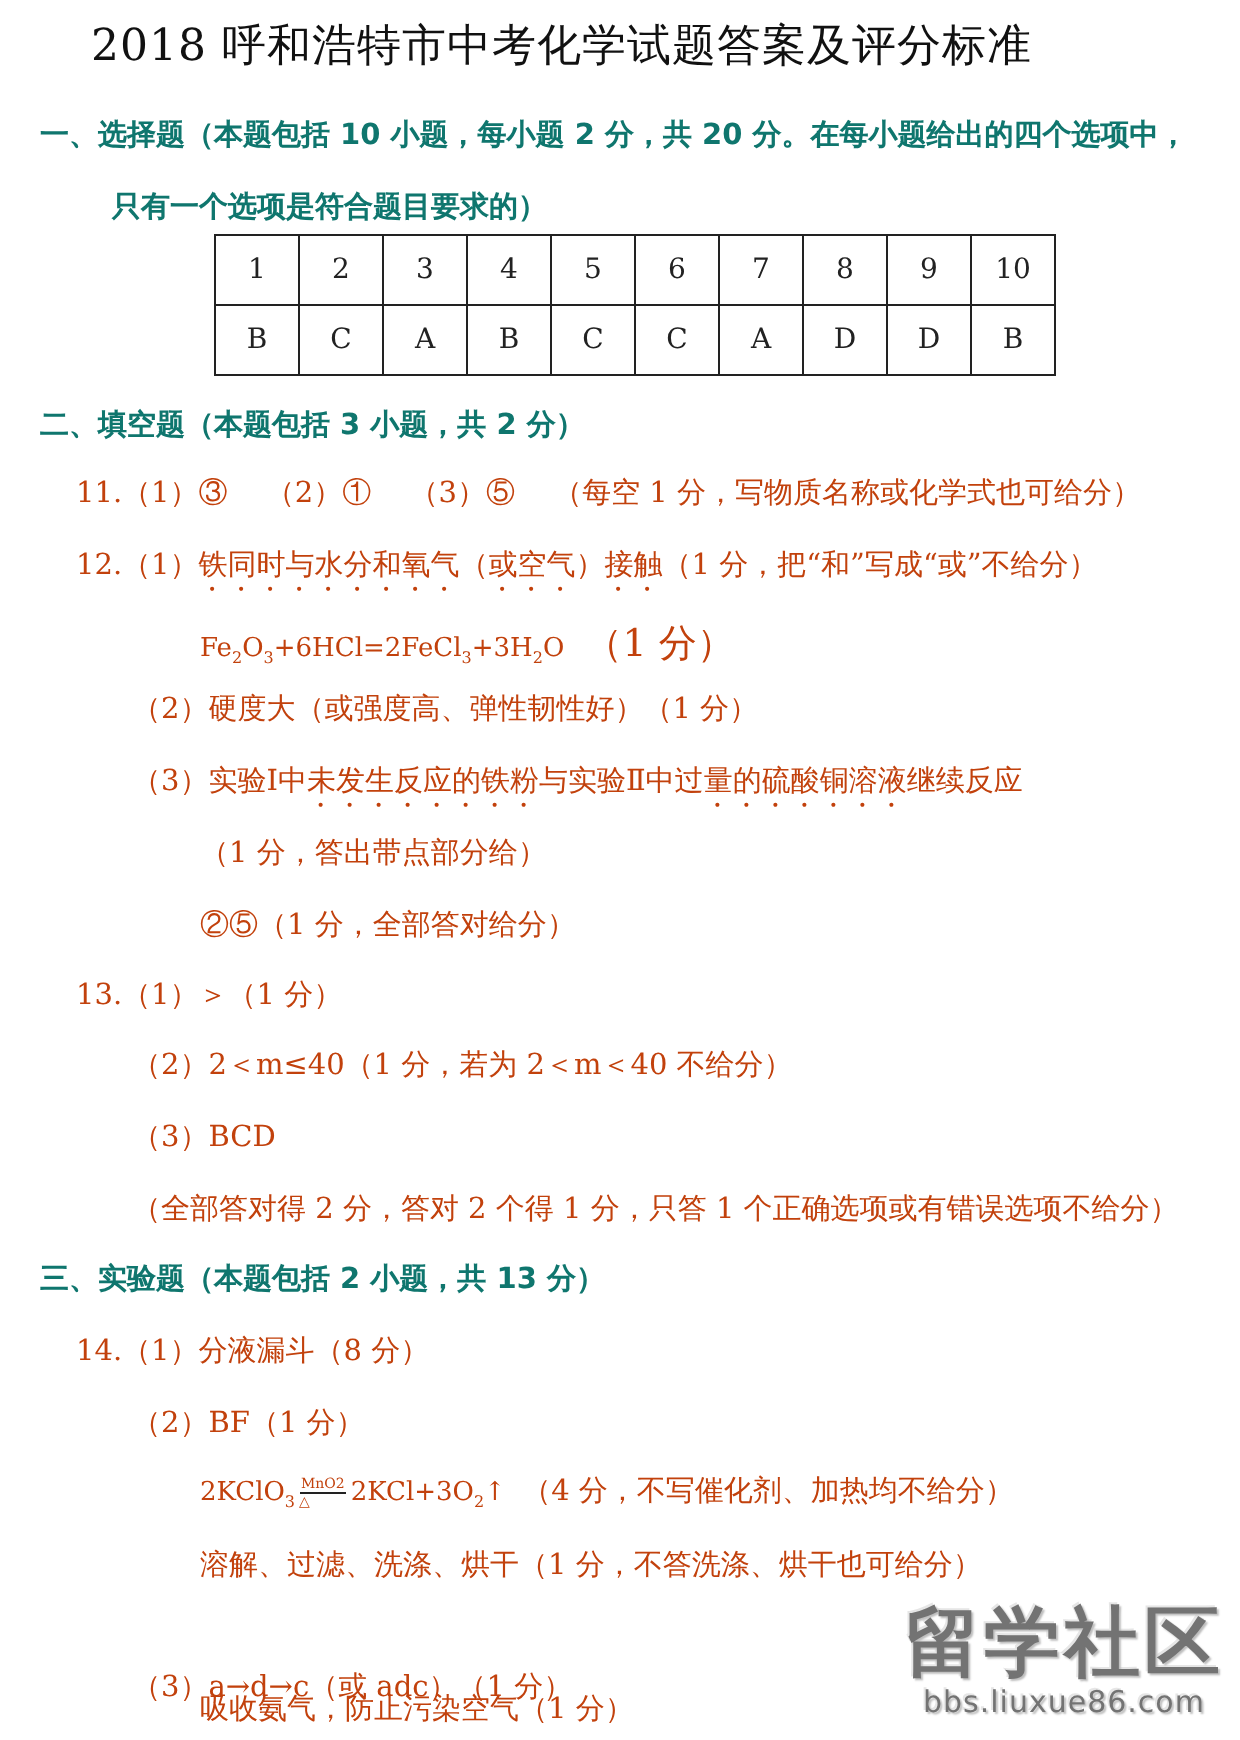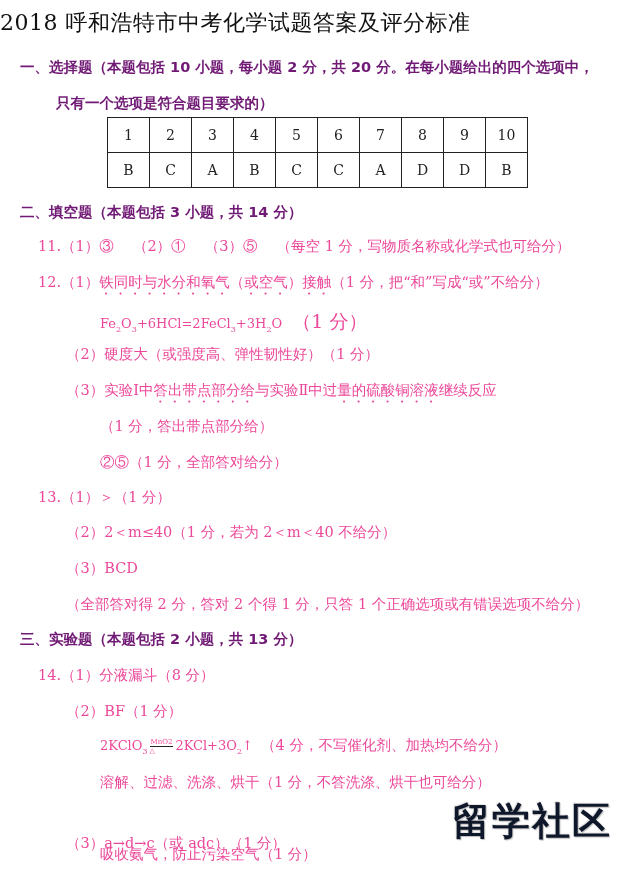--- a/index.html
+++ b/index.html
@@ -1,32 +1,32 @@
 <!DOCTYPE html>
 <html><head>
 <meta charset="utf-8">
 <style>
   html, body { margin:0; padding:0; background:#ffffff; }
   body { width:620px; height:870px; position:relative; overflow:hidden;
          font-family:"DejaVu Serif","Liberation Serif",serif; color:#1a1a1a; }
-  .title { position:absolute; top:8px; left:0; width:516px; text-align:left;
+  .title { position:absolute; top:8px; left:0; width:516px; text-align:right;
            font-size:22px; letter-spacing:0.5px; color:#111; }
   .sec { position:absolute; left:20px; font-family:"DejaVu Sans","Liberation Sans",sans-serif;
-         font-weight:bold; font-size:14.5px; color:#701a75; white-space:nowrap; }
-  .line { position:absolute; font-size:14.5px; white-space:nowrap; color:#ec4899; }
+         font-weight:bold; font-size:14.5px; color:#0f766e; white-space:nowrap; }
+  .line { position:absolute; font-size:14.5px; white-space:nowrap; color:#c2410c; }
   .dotted { text-emphasis: dot; -webkit-text-emphasis: dot; text-emphasis-position: under; -webkit-text-emphasis-position: under; }
   table.ans { position:absolute; left:107px; top:117px; border-collapse:collapse; }
   table.ans td { border:1.3px solid #222; width:41px; height:34px; text-align:center;
                  font-size:14px; padding:0; color:#222; }
   .frac { display:inline-block; vertical-align:middle; text-align:left; font-size:7px;
           line-height:8px; margin:0 2px; }
   .frac .top { display:block; border-bottom:1.5px double #222; padding:0 1px; }
   .frac .bot { display:block; }
   sub { font-size:8px; }
-  .wm { position:absolute; left:452px; top:800px; width:160px; text-align:center; color:#0f172a;
+  .wm { position:absolute; left:452px; top:800px; width:160px; text-align:center; color:#737373;
         text-shadow: 1px 1px 1px #bdbdbd, -1px -1px 0 #e6e6e6; pointer-events:none; }
   .wm .big { font-family:"DejaVu Sans",sans-serif; font-weight:bold; font-size:38px; letter-spacing:2px; line-height:42px; }
   .wm .small { font-family:"DejaVu Sans",sans-serif; font-size:15px; line-height:18px; letter-spacing:0.5px; }
 </style>
 </head>
 <body>
 
 <div>
 
   <div class="title">2018 呼和浩特市中考化学试题答案及评分标准</div>
@@ -56,37 +56,37 @@
       <td>C</td>
       <td>C</td>
       <td>A</td>
       <td>D</td>
       <td>D</td>
       <td>B</td>
     </tr>
   </tbody>
     </table>
 
-  <div class="sec" style="top:203px;">二、填空题（本题包括 3 小题，共 14 分）</div>
+  <div class="sec" style="top:203px;">二、填空题（本题包括 3 小题，共 2 分）</div>
 
   <div class="line" style="top:237px; left:38px;">11.（1）③　 （2）①　 （3）⑤　 （每空 1 分，写物质名称或化学式也可给分）</div>
 
   <div class="line" style="top:273px; left:38px;">
     <span>12.（1）</span><span class="dotted">铁同时与水分和氧气（或空气）接触</span><span>（1 分，把“和”写成“或”不给分）</span>
   </div>
 
   <div class="line" style="top:309px; left:100px; font-size:13px;">
     <span>Fe</span><sub>2</sub><span>O</span><sub>3</sub><span>+6HCl=2FeCl</span><sub>3</sub><span>+3H</span><sub>2</sub><span>O</span>
     <span style="margin-left:6px; font-size:19px;">（1 分）</span>
   </div>
 
   <div class="line" style="top:345px; left:66px;">（2）硬度大（或强度高、弹性韧性好）（1 分）</div>
 
   <div class="line" style="top:381px; left:66px;">
-    <span>（3）实验Ⅰ中</span><span class="dotted">答出带点部分给</span><span>与实验Ⅱ中过</span><span class="dotted">量的硫酸铜溶液</span><span>继续反应</span>
+    <span>（3）实验Ⅰ中</span><span class="dotted">未发生反应的铁粉</span><span>与实验Ⅱ中过</span><span class="dotted">量的硫酸铜溶液</span><span>继续反应</span>
   </div>
 
   <div class="line" style="top:417px; left:100px;">（1 分，答出带点部分给）</div>
   <div class="line" style="top:453px; left:100px;text-align:right;">②⑤（1 分，全部答对给分）</div>
 
   <div class="line" style="top:488px; left:38px;">13.（1）＞（1 分）</div>
   <div class="line" style="top:523px; left:66px;">（2）2＜m≤40（1 分，若为 2＜m＜40 不给分）</div>
   <div class="line" style="top:559px; left:66px;">（3）BCD</div>
   <div class="line" style="top:595px; left:66px;">（全部答对得 2 分，答对 2 个得 1 分，只答 1 个正确选项或有错误选项不给分）</div>
 
@@ -99,14 +99,15 @@
     <span>2KClO</span><sub>3</sub><span class="frac"><span class="top">MnO2</span><span class="bot">△</span></span><span>2KCl+3O</span><sub>2</sub><span>↑</span>
     <span style="margin-left:4px; font-size:14.5px;">（4 分，不写催化剂、加热均不给分）</span>
   </div>
 
   <div class="line" style="top:773px; left:100px;">溶解、过滤、洗涤、烘干（1 分，不答洗涤、烘干也可给分）</div>
   <div class="line" style="top:809px; left:66px;margin-top:25px;">（3）a→d→c（或 adc）（1 分）</div>
   <div class="line" style="top:845px; left:100px;">吸收氨气，防止污染空气（1 分）</div>
 
   <div class="wm">
     <div class="big">留学社区</div>
+    <div class="small">bbs.liuxue86.com</div>
   </div>
 </div>
 
 </body></html>

